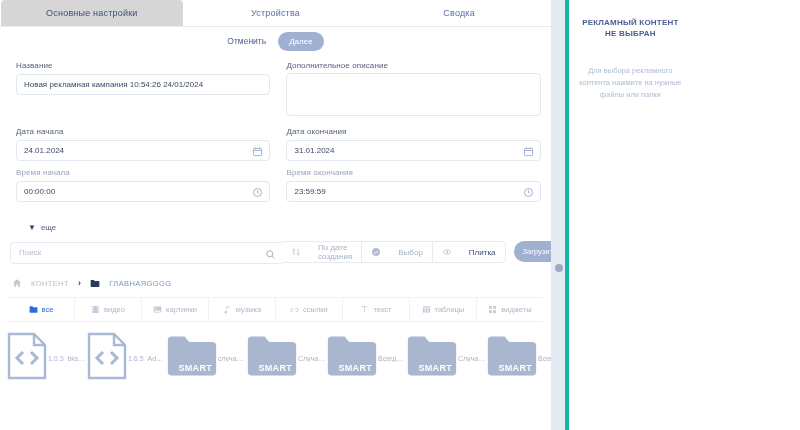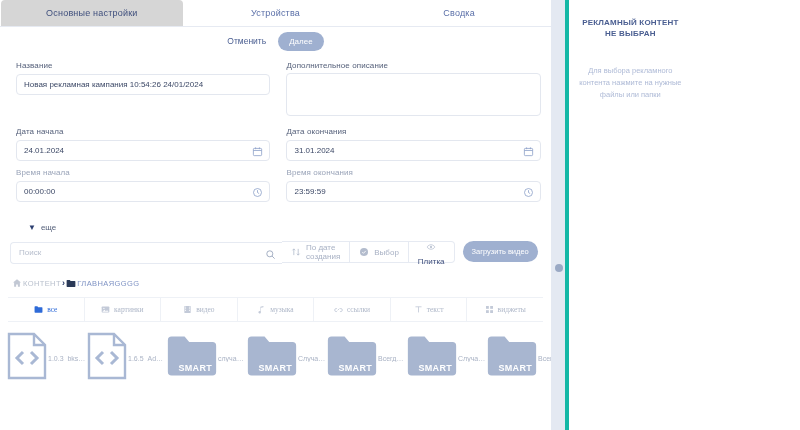--- a/index.html
+++ b/index.html
@@ -168,51 +168,51 @@
   }
   .search-input::placeholder { color: #b6bdcc; }
   .search-icon {
     position: absolute; right: 6px; top: 5px;
     width: 11px; height: 11px; color: #9aa6bd;
   }
   .seg {
     height: 22px;
     display: flex;
     align-items: center;
-    gap: 5px;
+    gap: 17px;
     padding: 0 9px;
     border: 1px solid #e6eaf2;
     border-left: none;
     font-size: 8px;
     color: #a8b1c4;
     background: #fff;
     cursor: pointer;
   }
   .seg:last-of-type { border-radius: 0 4px 4px 0; }
-  .seg.strong { color: #3f4f7d; flex-direction: column; }
+  .seg.strong { color: #3f4f7d; }
   .seg .ico { width: 10px; height: 10px; display:inline-block; color:#b3bccd; }
   .seg .ico svg { display:block; width:10px; height:10px; }
   .upload-btn {
     margin-left: 8px;
     background: #9fb0d0;
     color: #fff;
     border: none;
     border-radius: 11px;
     font-size: 7.5px;
     padding: 6px 9px;
     cursor: pointer;
     font-family: inherit;
     white-space: nowrap;
   }
 
   
   .breadcrumb {
     display: flex;
     align-items: center;
-    gap: 1px;
+    gap: 9px;
     padding: 6px 0 0 12px;
     height: 22px;
     font-size: 7.5px;
     letter-spacing: .4px;
   }
   .bc-home { color:#c2c8d4; width:10px; height:10px; }
   .bc-text { color: #b9c0cd; }
   .bc-chev { color:#2e3f6b; font-size:9px; font-weight:bold; }
   .bc-folder { color:#2b3a58; width:10px; height:9px; }
   .bc-current { color: #7f93c4; }
@@ -228,21 +228,20 @@
   .filter {
     flex: 1;
     display: flex;
     align-items: center;
     justify-content: center;
     gap: 4px;
     font-size: 7.5px;
     color: #aeb7c8;
     border-right: 1px solid #eef1f6;
     cursor: pointer;
-    font-family: Liberation Serif, serif;
   }
   .filter:last-child { border-right: none; }
   .filter.active { color: #2f6bd8; }
   .filter .ico { width: 9px; height: 9px; color: #c3cad8; display:inline-block; }
   .filter.active .ico { color: #2f6bd8; }
   .filter .ico svg { display:block; width:9px; height:9px; }
 
   
   .grid {
     display: flex;
@@ -473,64 +472,75 @@
         <span class="ico">
           <svg viewBox="0 0 16 14" fill="currentColor">
               <path d="M1 2.4a1 1 0 011-1h4l1.4 1.6H14a1 1 0 011 1v7.6a1 1 0 01-1 1H2a1 1 0 01-1-1z"></path>
             </svg>
         </span>
         <span>все</span>
       </div>
       <div class="filter">
         <span class="ico">
           <svg viewBox="0 0 16 16" fill="currentColor">
-              <rect x="1.2" y="2.6" width="13.6" height="10.8" rx="1.2"></rect>
-              <circle cx="5.2" cy="6.2" r="1.1" fill="#fff"></circle>
-              <path d="M2.4 12.2l3.6-3.6 2.6 2.6 2.2-2 2.8 3z" fill="#fff"></path>
-            </svg>
-        </span>
-        <span>картинки</span>
-      </div>
-      <div class="filter">
-        <span class="ico">
-          <svg viewBox="0 0 16 16" fill="currentColor">
               <rect x="2.4" y="1.8" width="11.2" height="12.4" rx="1"></rect>
               <rect x="3.8" y="3" width="1.6" height="1.6" fill="#fff"></rect>
               <rect x="3.8" y="6" width="1.6" height="1.6" fill="#fff"></rect>
               <rect x="3.8" y="9" width="1.6" height="1.6" fill="#fff"></rect>
               <rect x="10.6" y="3" width="1.6" height="1.6" fill="#fff"></rect>
               <rect x="10.6" y="6" width="1.6" height="1.6" fill="#fff"></rect>
               <rect x="10.6" y="9" width="1.6" height="1.6" fill="#fff"></rect>
             </svg>
         </span>
         <span>видео</span>
       </div>
       <div class="filter">
         <span class="ico">
           <svg viewBox="0 0 16 16" fill="currentColor">
+              <rect x="1.2" y="2.6" width="13.6" height="10.8" rx="1.2"></rect>
+              <circle cx="5.2" cy="6.2" r="1.1" fill="#fff"></circle>
+              <path d="M2.4 12.2l3.6-3.6 2.6 2.6 2.2-2 2.8 3z" fill="#fff"></path>
+            </svg>
+        </span>
+        <span>картинки</span>
+      </div>
+      <div class="filter">
+        <span class="ico">
+          <svg viewBox="0 0 16 16" fill="currentColor">
               <path d="M11.4 1.6L6 3.2v8.1a2.2 2.2 0 10.9 1.8V5.1l4.5-1.3z"></path>
             </svg>
         </span>
         <span>музыка</span>
       </div>
       <div class="filter">
         <span class="ico">
           <svg viewBox="0 0 16 16" fill="none" stroke="currentColor" stroke-width="1.5">
               <path d="M6.4 9.6l3.2-3.2M5.4 6.4H3.8a2.6 2.6 0 000 5.2h1.6M10.6 6.4h1.6a2.6 2.6 0 010 5.2h-1.6"></path>
             </svg>
         </span>
         <span>ссылки</span>
       </div>
       <div class="filter">
         <span class="ico">
           <svg viewBox="0 0 16 16" fill="none" stroke="currentColor" stroke-width="1.5">
               <path d="M2.6 3.2h10.8M8 3.2v10"></path>
             </svg>
         </span>
         <span>текст</span>
+      </div>
+      <div class="filter">
+        <span class="ico">
+          <svg viewBox="0 0 16 16" fill="currentColor">
+              <rect x="1.6" y="2.4" width="12.8" height="2.2"></rect>
+              <rect x="1.6" y="5.8" width="3.2" height="7.8"></rect>
+              <rect x="6.4" y="5.8" width="3.2" height="7.8"></rect>
+              <rect x="11.2" y="5.8" width="3.2" height="7.8"></rect>
+            </svg>
+        </span>
+        <span>таблицы</span>
       </div>
       <div class="filter">
         <span class="ico">
           <svg viewBox="0 0 16 16" fill="currentColor">
               <rect x="1.8" y="1.8" width="5" height="5"></rect>
               <rect x="9.2" y="1.8" width="5" height="5"></rect>
               <rect x="1.8" y="9.2" width="5" height="5"></rect>
               <rect x="9.2" y="9.2" width="5" height="5"></rect>
             </svg>
         </span>

